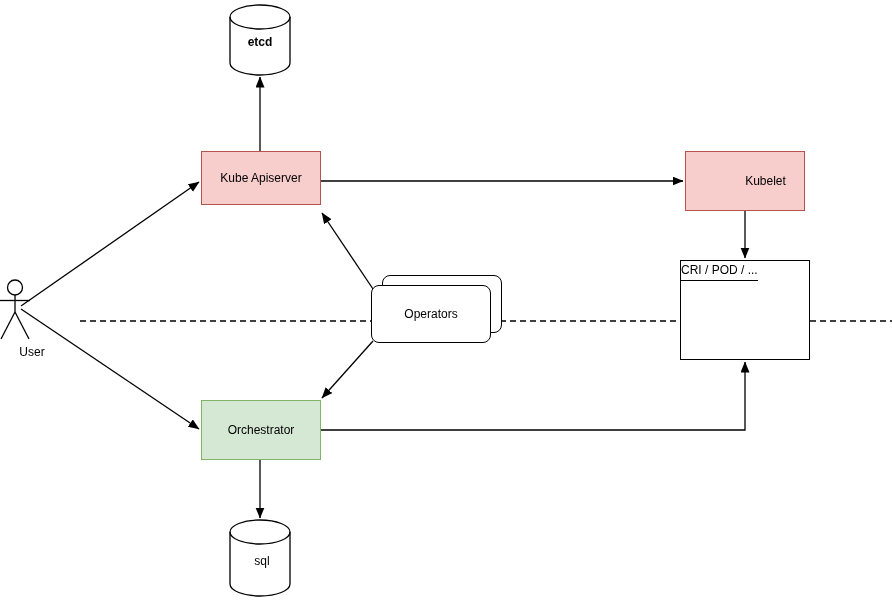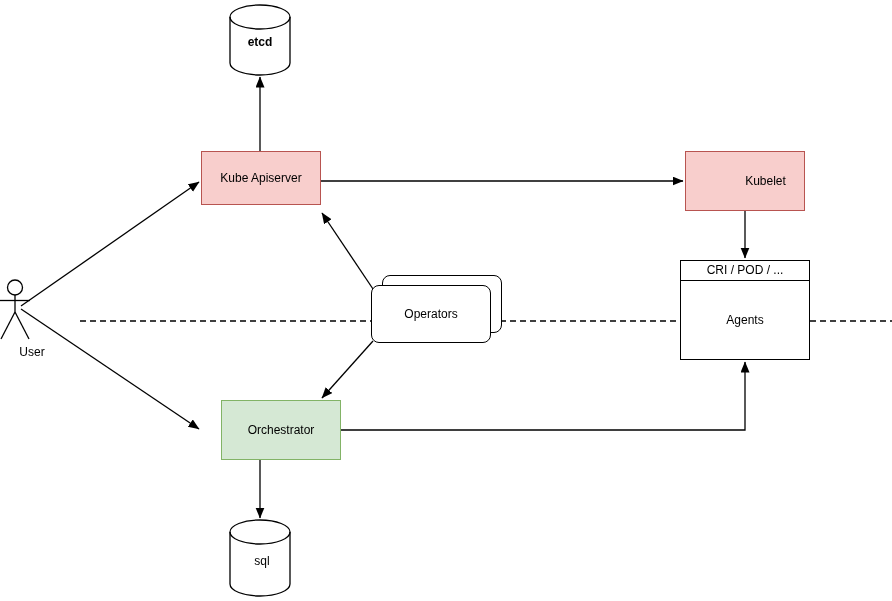--- a/index.html
+++ b/index.html
@@ -17,26 +17,26 @@
   .node {
     position: absolute;
     box-sizing: border-box;
     display: flex;
     align-items: center;
     justify-content: center;
     text-align: center;
     line-height: 1.2;
   }
   .pink  { background: #f8cecc; border: 1px solid #b85450; }
-  .green { background: #d5e8d4; border: 1px solid #82b366; margin-left: 20px; }
+  .green { background: #d5e8d4; border: 1px solid #82b366; }
   .rounded { background: #ffffff; border: 1px solid #000000; border-radius: 8px; }
   .stack {
     background: #ffffff;
     border: 1px solid #000000;
-    flex-direction: column;
+    flex-direction: row;
     align-items: stretch;
     justify-content: space-between;
   }
   .stack-row { display: flex; align-items: center; justify-content: center; }
   .stack-header { height: 19px; border-bottom: 1px solid #000000; }
   .stack-body   { flex: 1; }
   .stack-footer { height: 19px; border-top: 1px solid #000000; }
   .shape-label { position: absolute; text-align: center; }
 </style>
 </head>
@@ -96,20 +96,19 @@
     <span>Orchestrator</span>
   </div>
 
   <div class="node rounded" style="left:382px; top:275px; width:120px; height:58px;"></div>
   <div class="node rounded" style="left:371px; top:285px; width:120px; height:58px;">
     <span>Operators</span>
   </div>
 
   <div class="node stack" style="left:680px; top:260px; width:130px; height:100px;">
     <div class="stack-row stack-header">CRI / POD / ...</div>
-    <div class="stack-row stack-body">Agents</div>
   </div>
 
   <div class="shape-label" style="left:230px; top:35px; width:60px;font-weight:bold;">etcd</div>
   <div class="shape-label" style="left:230px; top:554px; width:64px;">sql</div>
   <div class="shape-label" style="left:16px; top:345px; width:32px;">User</div>
 
 </div>
 
 </body></html>

